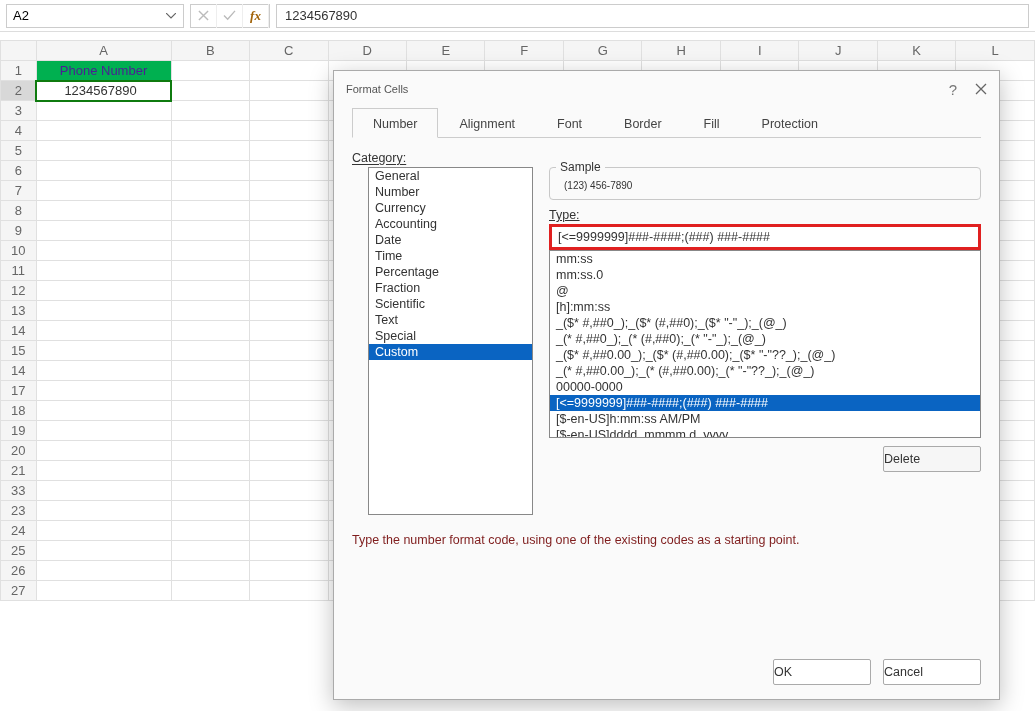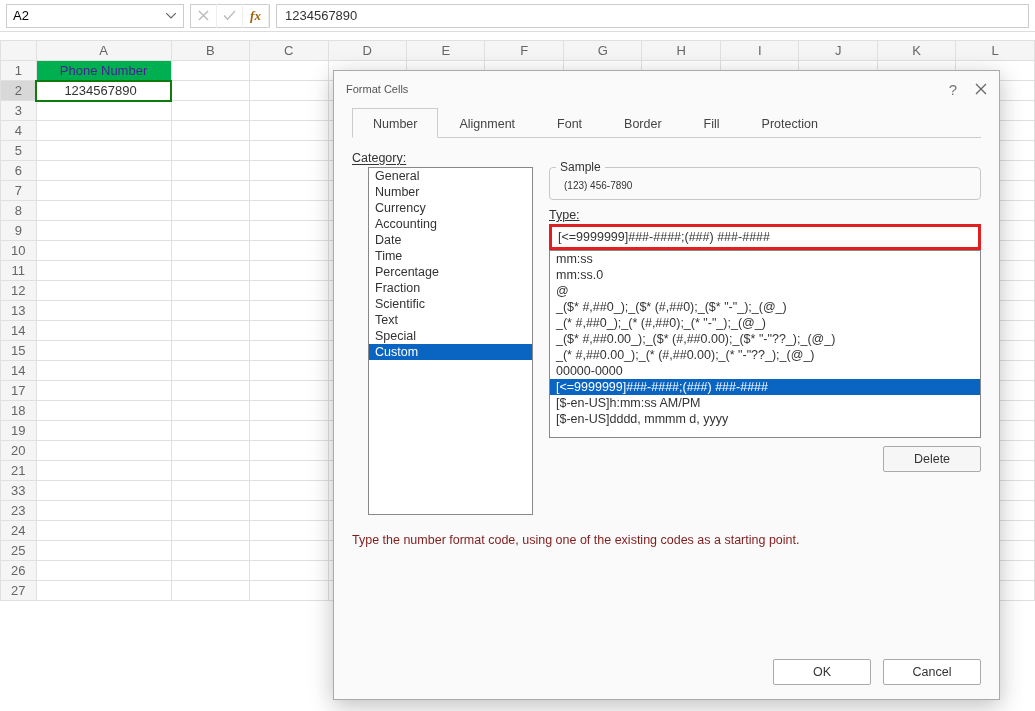--- a/index.html
+++ b/index.html
@@ -61,21 +61,21 @@
   .type-label{font-size:12.5px; text-decoration:underline; margin-bottom:2px;}
   .type-input{border:3px solid #e02020; height:26px; width:100%; background:#fff; padding:0 6px; font-size:12.5px; display:flex; align-items:center;}
   .fmt-list{border:1px solid #888; background:#fff; height:188px; overflow-y:scroll;}
   .fmt-list::-webkit-scrollbar{width:15px;}
   .fmt-list::-webkit-scrollbar-track{background:#f0f0f0;}
   .fmt-list::-webkit-scrollbar-thumb{background:#c9c9c9;border:1px solid #bbb;}
   .fmt-item{padding:1px 6px; font-size:12.5px; white-space:nowrap;}
   .fmt-item.sel{background:#0a64c2;color:#fff;}
 
   .delete-row{display:flex;justify-content:flex-end;margin-top:8px;}
-  .btn{border:1px solid #aaa;background:#f6f6f6;padding:5px 0;font-size:12.5px;min-width:98px;text-align:center;border-radius:2px;}
+  .btn{border:1px solid #aaa;background:#f6f6f6;padding:5px 0;font-size:12.5px;min-width:98px;text-align:left;border-radius:2px;}
   .hint{font-size:12.5px;color:#7f1d1d;margin-top:18px;}
   .dlg-buttons{position:absolute;bottom:14px;right:18px;display:flex;gap:12px;}
   .btn.ok{background:#fff;}
   .btn.cancel{background:#fff;}
 
   svg{display:block;}
 </style>
 </head>
 <body>
 
@@ -631,20 +631,21 @@
           <div class="sample-val">(123) 456-7890</div>
         </div>
         <div class="type-label">Type:</div>
         <div class="type-input">
           <span>[&lt;=9999999]###-####;(###) ###-####</span>
         </div>
         <div class="fmt-list" id="fmtlist">
             <div class="fmt-item">mm:ss</div>
             <div class="fmt-item">mm:ss.0</div>
             <div class="fmt-item">@</div>
+            <div class="fmt-item">[h]:mm:ss</div>
             <div class="fmt-item">_($* #,##0_);_($* (#,##0);_($* "-"_);_(@_)</div>
             <div class="fmt-item">_(* #,##0_);_(* (#,##0);_(* "-"_);_(@_)</div>
             <div class="fmt-item">_($* #,##0.00_);_($* (#,##0.00);_($* "-"??_);_(@_)</div>
             <div class="fmt-item">_(* #,##0.00_);_(* (#,##0.00);_(* "-"??_);_(@_)</div>
             <div class="fmt-item">00000-0000</div>
             <div class="fmt-item sel">[&lt;=9999999]###-####;(###) ###-####</div>
             <div class="fmt-item">[$-en-US]h:mm:ss AM/PM</div>
             <div class="fmt-item">[$-en-US]dddd, mmmm d, yyyy</div>
           </div>
         <div class="delete-row">

